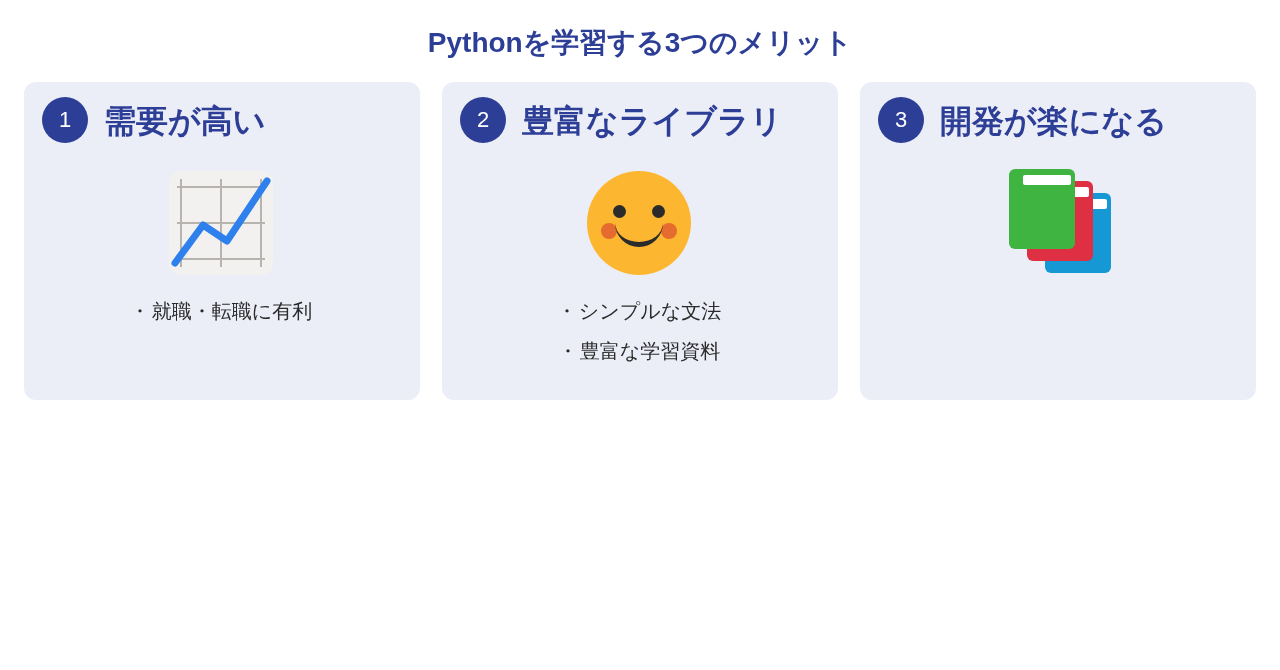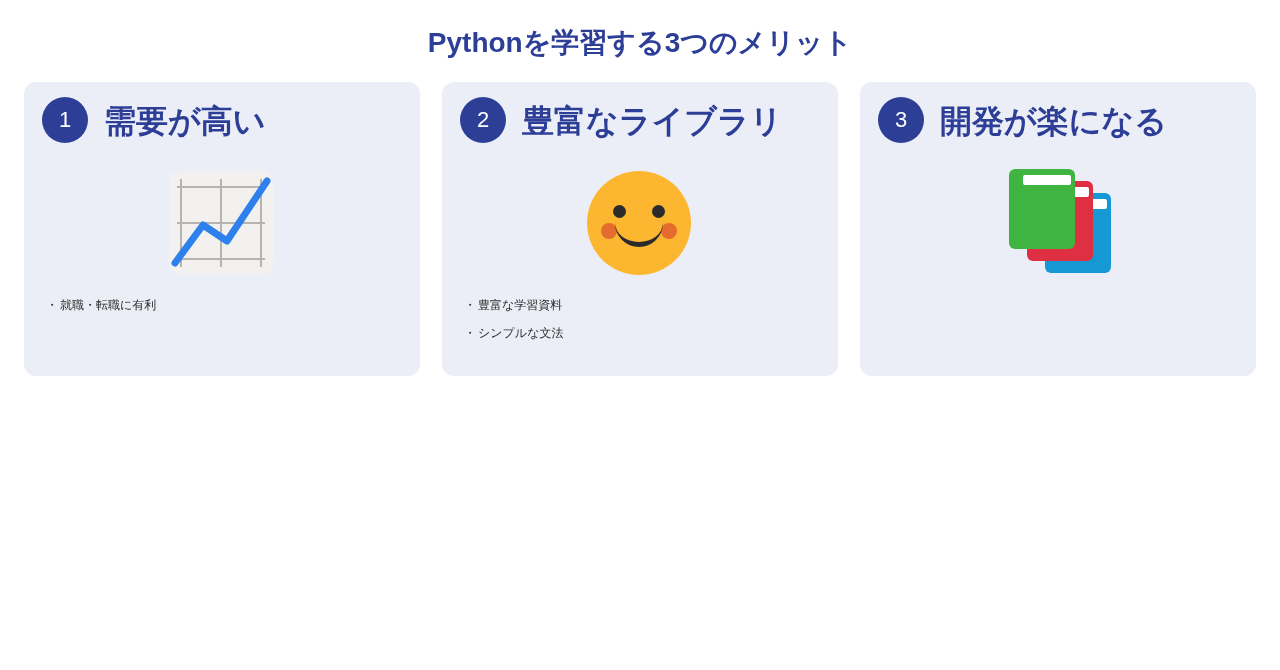--- a/index.html
+++ b/index.html
@@ -61,23 +61,24 @@
     align-items: center;
     height: 130px;
   }
   .bullets {
     padding-left: 18px;
     margin-top: 8px;
   }
   .bullets li {
     list-style: none;
     color: #2b2b2b;
-    font-size: 12px;
+    font-size: 20px;
     line-height: 1.5;
     margin-bottom: 10px;
+    text-align: center;
   }
   .bullets li::before {
     content: "・";
     margin-right: 2px;
     margin-left: -18px;
   }
 
   
   .chart-icon {
     width: 104px;
@@ -190,22 +191,22 @@
     <div class="icon-area">
       <div class="smile-icon">
         <div class="eye l"></div>
         <div class="eye r"></div>
         <div class="cheek l"></div>
         <div class="cheek r"></div>
         <div class="mouth"></div>
       </div>
     </div>
     <ul class="bullets">
+      <li>シンプルな文法</li>
       <li>豊富な学習資料</li>
-      <li>シンプルな文法</li>
     </ul>
   </div>
 
   <div class="card">
     <div class="card-header">
       <div class="badge">3</div>
       <div class="card-title">開発が楽になる</div>
     </div>
     <div class="icon-area">
       <div class="books-icon">

